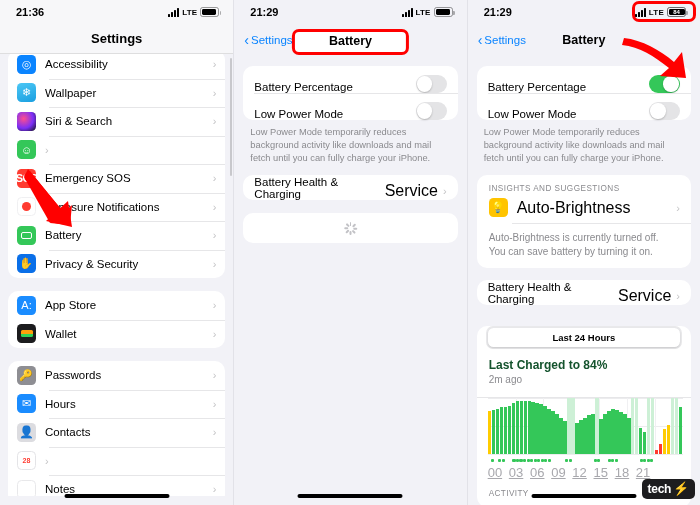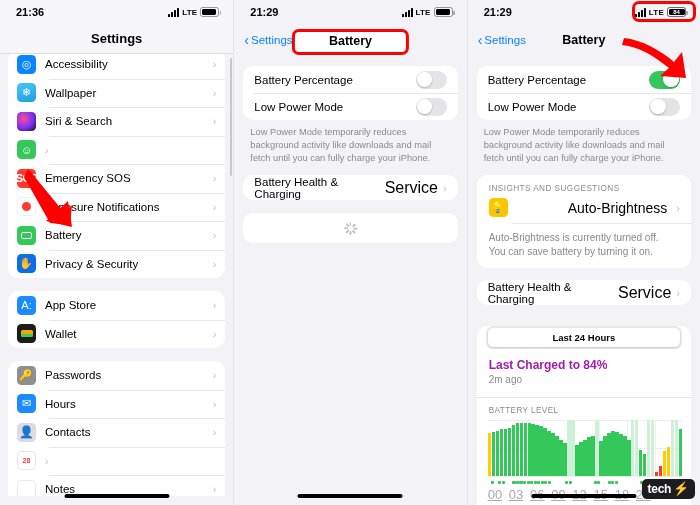--- a/index.html
+++ b/index.html
@@ -119,21 +119,21 @@
   .ic-contacts{background:#dcdce0;}
   .ic-cal{background:#fff;border:1px solid #e4e4e7;display:block;}
   .ic-cal .top{height:5px;background:#ff3b30;}
   .ic-cal .bt{font-size:7px;color:#ff3b30;text-align:center;line-height:13px;font-weight:bold;}
   .ic-notes{background:#fff;border:1px solid #e8e8ea;display:block;}
   .ic-notes .top{height:6px;background:#ffcc00;}
 
   
   .card { margin: 0 9px; background:#fff; border-radius: 10px; }
   .trow {
-    display:flex; align-items:center; justify-content:space-between;
+    display:flex; align-items:flex-end; justify-content:space-between;
     padding: 0 11px; height: 27px; position:relative;
   }
   .trow + .trow::before{
     content:""; position:absolute; left:11px; right:0; top:0; height:1px; background:#e6e6e8;
   }
   .trow .tlbl { font-size: 11.5px; color:#000; }
   .toggle {
     width: 31px; height: 18px; border-radius: 9px; background:#e4e4e6;
     position: relative; flex:0 0 auto;
   }
@@ -153,32 +153,32 @@
   .insights-hdr {
     font-size: 8.2px; color:#8a8a8e; letter-spacing:.45px;
     margin: 0 0 5px 0; padding: 9px 0 0 12px;
   }
   .ins-row { display:flex; align-items:center; gap:9px; padding: 0 11px 7px 12px; position:relative;}
   .ins-row::after{content:"";position:absolute;left:35px;right:0;bottom:0;height:1px;background:#e6e6e8;}
   .ins-icon {
     width:19px;height:19px;border-radius:4.5px;background:#ffc400;
     display:flex;align-items:center;justify-content:center;color:#fff;font-size:11px;
   }
-  .ins-title{flex:1;font-size:14px;color:#000;text-align:right;}
+  .ins-title{flex:1;font-size:16px;color:#000;}
   .ins-desc{font-size:10px;color:#8a8a8e;line-height:1.4;padding:7px 13px 9px 12px;}
 
   
   .seg {
     display:flex; background:#e9e9eb; border-radius:7px; padding:2px; margin:9px 9px 0 9px;
   }
   .seg div {
     flex:1; text-align:center; font-size:9.5px; padding:4px 0; border-radius:5.5px; color:#000;
   }
   .seg div.active { background:#fff; box-shadow:0 1px 2px rgba(0,0,0,.14); font-weight:600; }
-  .lastcharged { font-size:12px; font-weight:bold; color:#a21caf; padding: 9px 12px 0 12px; }
+  .lastcharged { font-size:12px; font-weight:bold; color:#14532d; padding: 9px 12px 0 12px; }
   .ago { font-size:10px; color:#8a8a8e; padding: 2px 12px 12px 12px; border-bottom:1px solid #e6e6e8;}
   .chart-hdr { font-size:8.2px; color:#8a8a8e; letter-spacing:.4px; padding: 8px 0 5px 12px; }
   .chartwrap { display:flex; padding: 0 8px 0 11px; }
   .plot { position:relative; flex:1; height:56px; }
   .plot .grid-h { position:absolute; left:0; right:0; height:1px; background:#ececee; }
   .plot .grid-v { position:absolute; top:0; bottom:0; width:1px; background:#f0f0f2; }
   .bars { position:absolute; inset:0; display:flex; align-items:flex-end; gap:0; }
   .bars span { display:block; flex:1 1 auto; background:#34c759; }
   .bars span.chg { background:#ffcc00; }
   .bars span.low { background:#ff3b30; }
@@ -493,21 +493,20 @@
     </div>
 
     <div style="height:12px"></div>
 
     <div class="card" style="padding-bottom:6px">
       <div class="seg">
         <div class="active">Last 24 Hours</div>
       </div>
       <div class="lastcharged">Last Charged to 84%</div>
       <div class="ago">2m ago</div>
-      <div class="chart-hdr">BATTERY LEVEL</div>
 
       <div class="chartwrap">
         <div class="plot">
           <div class="grid-h" style="top:0"></div>
           <div class="grid-h" style="top:50%"></div>
           <div class="grid-h" style="top:100%"></div>
           <div class="grid-v" style="left:14.28%"></div>
           <div class="grid-v" style="left:28.57%"></div>
           <div class="grid-v" style="left:42.85%"></div>
           <div class="grid-v" style="left:57.14%"></div>

